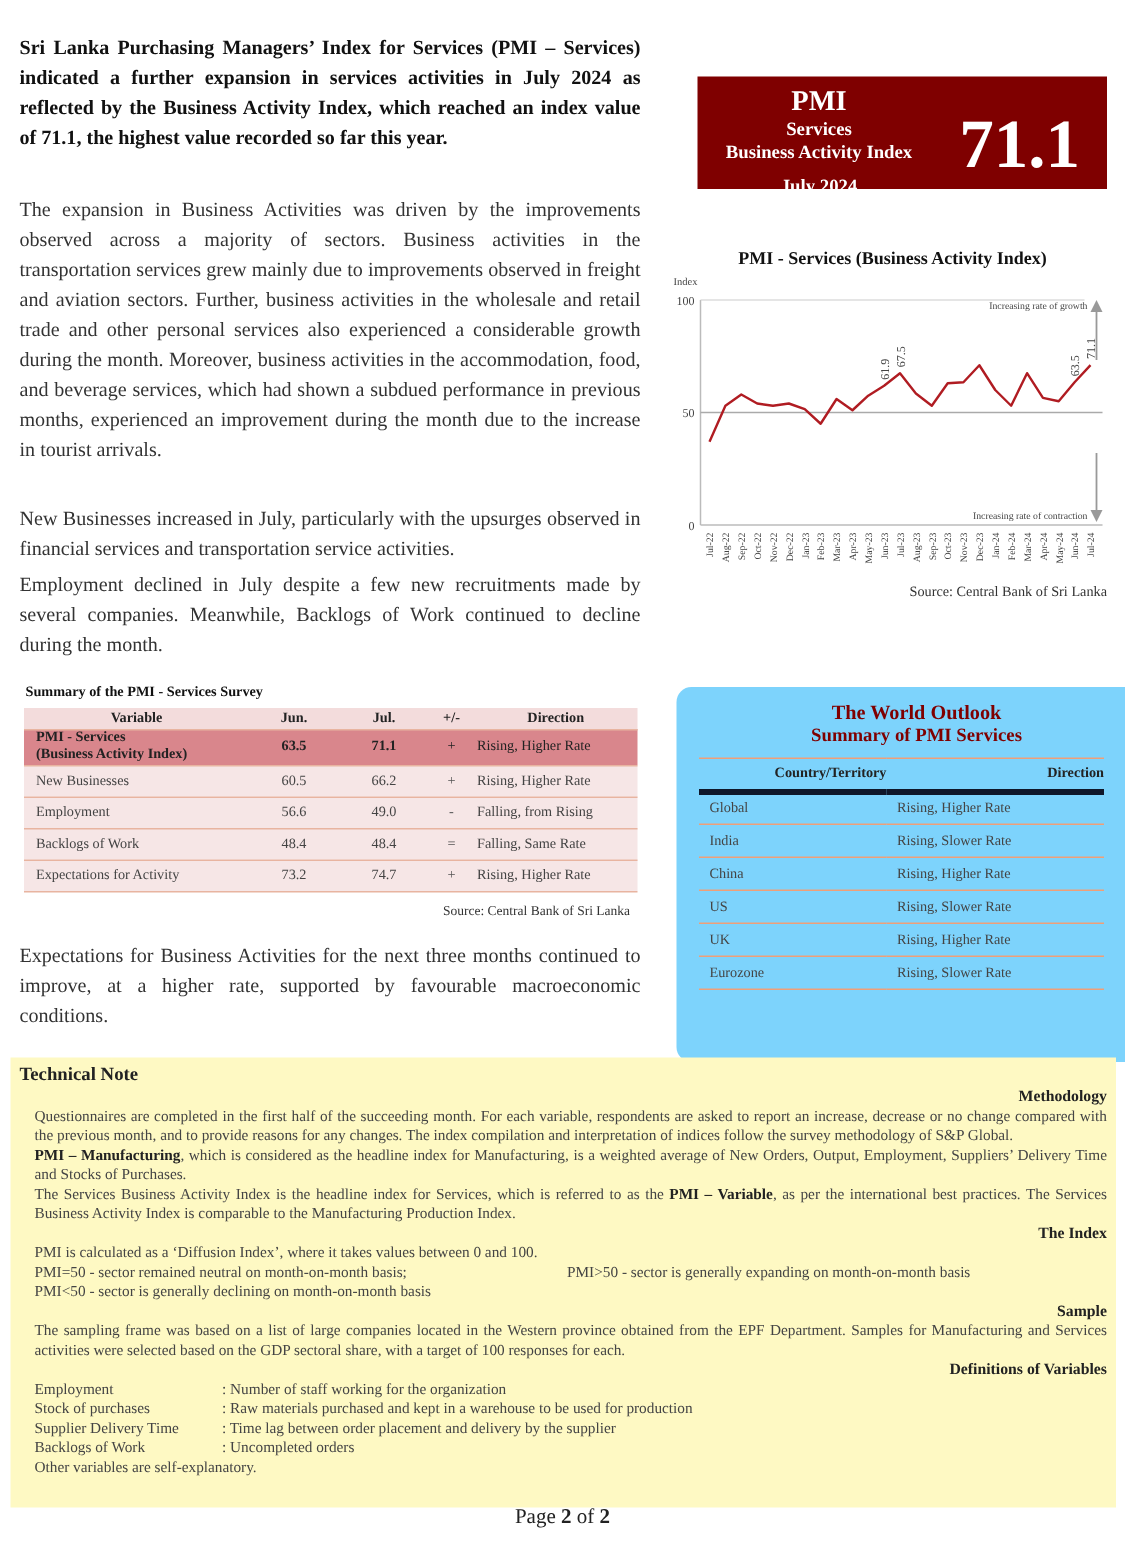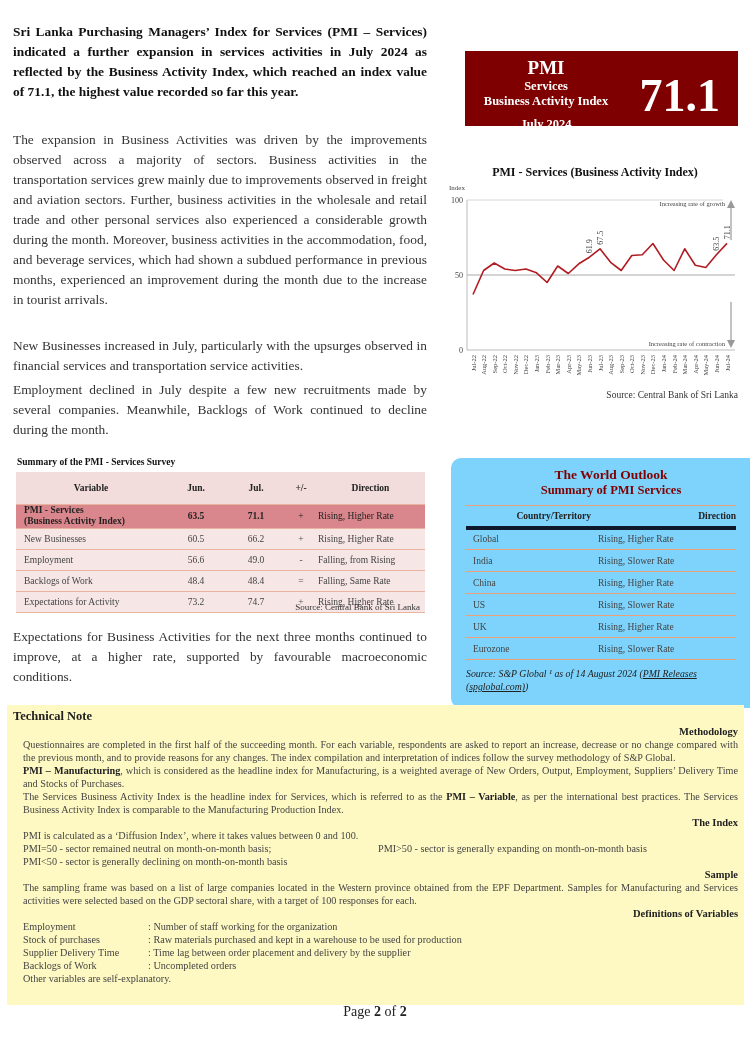--- a/index.html
+++ b/index.html
@@ -19,21 +19,21 @@
   .pmi-box .sub { font-size: 12.5px; font-weight: bold; line-height: 15px; }
   .pmi-box .date { font-size: 12.5px; font-weight: bold; margin-top: 8px; }
   .pmi-box .value { position: absolute; right: 18px; top: 18px; font-size: 46px; font-weight: bold; line-height: 54px; }
 
   .chart-title { position: absolute; left: 445px; top: 165px; width: 300px; text-align: center; font-size: 12px; font-weight: bold; color: #111; }
   #chart { position: absolute; left: 445px; top: 182px; }
   .chart-source { position: absolute; right: 12px; top: 390px; font-size: 9.5px; color: #333; }
 
   .sum-title { position: absolute; left: 17px; top: 457px; font-size: 9.5px; font-weight: bold; color: #111; }
   table.summary { position: absolute; left: 16px; top: 472px; width: 409px; border-collapse: collapse; font-size: 9.5px; color: #444; }
-  table.summary th { background: #f3dcdc; font-weight: bold; color: #222; height: 32px; border-bottom: 1px solid #e8b4a0; }
+  table.summary th { background: #f3dcdc; font-weight: bold; color: #222; height: 14px; border-bottom: 1px solid #e8b4a0; }
   table.summary td { background: #f6e6e6; height: 21px; border-bottom: 1px solid #e8b4a0; padding: 0 2px; }
   table.summary tr.hl td { background: #d9868c; color: #222; height: 24px; line-height: 11px; }
   table.summary td.var { padding-left: 8px; }
   table.summary td.num, table.summary th.num { text-align: center; }
   table.summary td.sign { text-align: center; color: #555; }
   .sum-source { position: absolute; right: 330px; top: 602px; font-size: 9px; color: #333; }
 
   .world { position: absolute; left: 451px; top: 458px; width: 320px; height: 250px; background: #7dd3fc; border-radius: 10px; }
   .world .h1 { position: absolute; top: 9px; width: 100%; text-align: center; font-size: 13.5px; font-weight: bold; color: #7f0000; }
   .world .h2 { position: absolute; top: 25px; width: 100%; text-align: center; font-size: 12.5px; font-weight: bold; color: #7f0000; }
@@ -230,21 +230,20 @@
       <tr>
           <td>UK</td>
           <td>Rising, Higher Rate</td>
         </tr>
       <tr>
           <td>Eurozone</td>
           <td>Rising, Slower Rate</td>
         </tr>
     </tbody>
   </table>
-  <div class="src"><span>Source: S&amp;P Global ¹ as of 14 August 2024 (</span><a>PMI Releases (spglobal.com)</a><span>)</span></div>
 </div>
 
 <div class="tech">
   <div class="t-head">Technical Note</div>
   <div class="s-head">Methodology</div>
   <div class="para">Questionnaires are completed in the first half of the succeeding month. For each variable, respondents are asked to report an increase, decrease or no change compared with the previous month, and to provide reasons for any changes. The index compilation and interpretation of indices follow the survey methodology of S&amp;P Global.</div>
   <div class="para"><b>PMI – Manufacturing</b><span>, which is considered as the headline index for Manufacturing, is a weighted average of New Orders, Output, Employment, Suppliers’ Delivery Time and Stocks of Purchases.</span></div>
   <div class="para"><span>The Services Business Activity Index is the headline index for Services, which is referred to as the </span><b>PMI – Variable</b><span>, as per the international best practices. The Services Business Activity Index is comparable to the Manufacturing Production Index.</span></div>
   <div class="s-head">The Index</div>
   <div class="para">PMI is calculated as a ‘Diffusion Index’, where it takes values between 0 and 100.</div>

